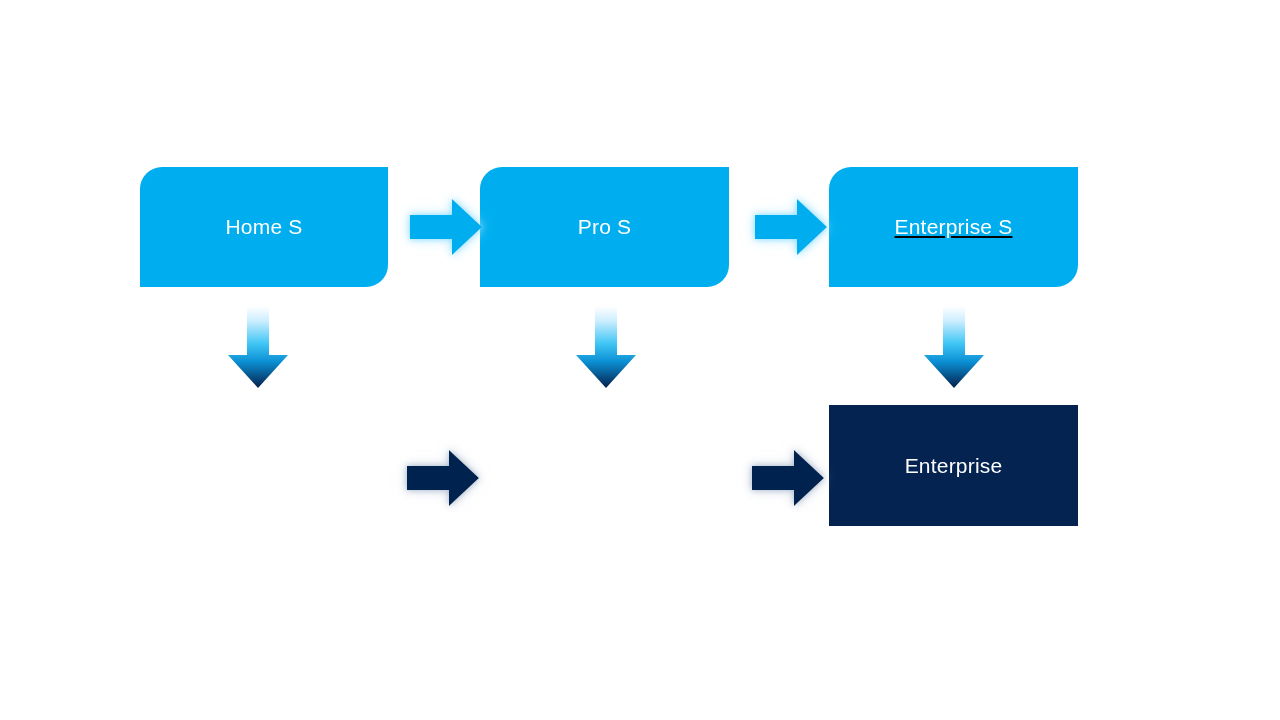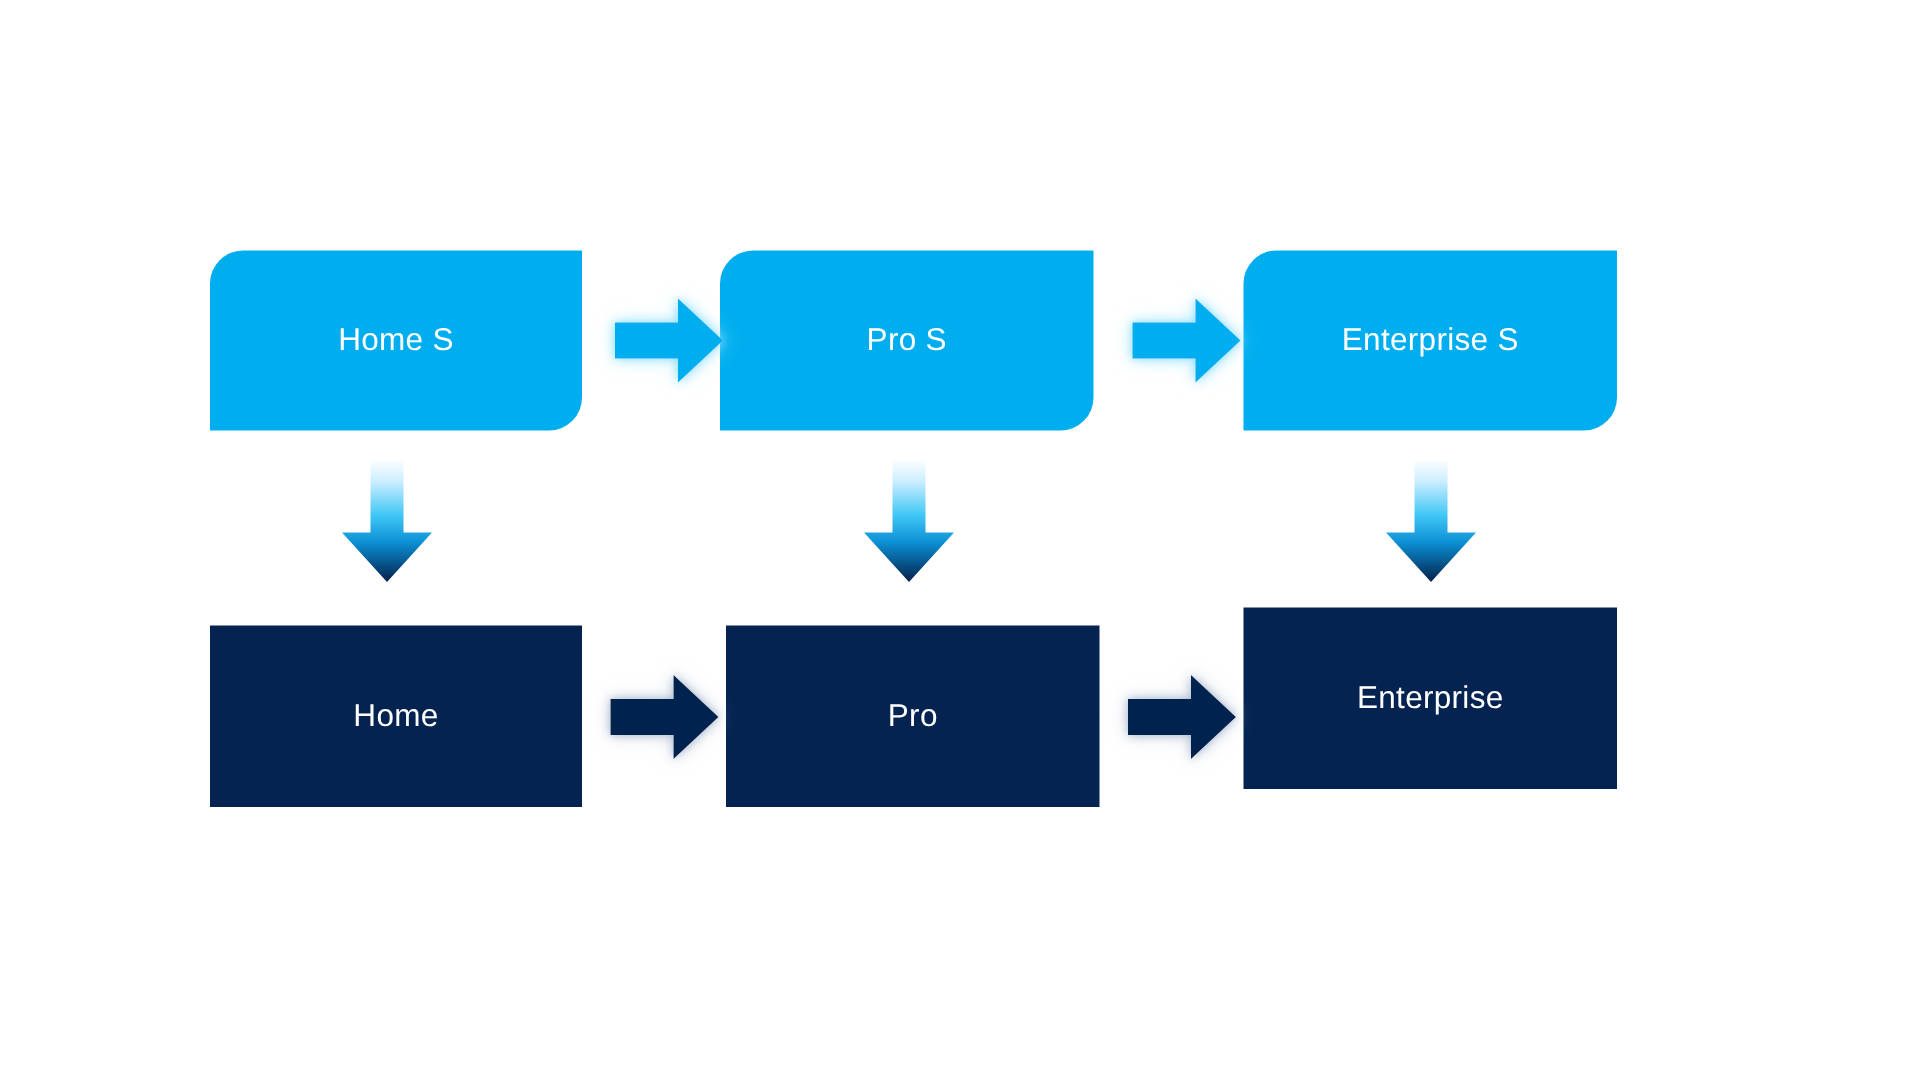--- a/index.html
+++ b/index.html
@@ -63,21 +63,21 @@
 <div id="stage">
 
   <div class="box tier-soft" style="left:140px; top:167px; width:248px; height:120px;">
     <span class="box-label">Home S</span>
   </div>
 
   <div class="box tier-soft" style="left:480px; top:167px; width:249px; height:120px;">
     <span class="box-label">Pro S</span>
   </div>
 
-  <div class="box tier-soft" style="left:829px; top:167px; width:249px; height:120px;">
+  <div class="box tier-soft" style="left:829px; top:167px; width:249px; height:120px;text-decoration:underline;">
     <span class="box-label">Enterprise S</span>
   </div>
 
   <div class="arrow" style="left:408px; top:197px; width:76px; height:60px;">
     <svg width="76" height="60" viewBox="0 0 76 60" aria-hidden="true">
       <defs>
         <filter id="glowCyanA" x="-60%" y="-60%" width="220%" height="220%">
           <feDropShadow dx="0" dy="0" stdDeviation="3.2" flood-color="#7fdcff" flood-opacity="0.95"></feDropShadow>
           <feDropShadow dx="0" dy="0" stdDeviation="6" flood-color="#aee8ff" flood-opacity="0.6"></feDropShadow>
         </filter>
@@ -136,27 +136,21 @@
           <stop offset="18%" stop-color="#cdeeff"></stop>
           <stop offset="46%" stop-color="#3fc6f5"></stop>
           <stop offset="68%" stop-color="#0b8fd4"></stop>
           <stop offset="100%" stop-color="#04204a"></stop>
         </linearGradient>
       </defs>
       <polygon points="22,1 44,1 44,50 63,50 33,83 3,50 22,50" fill="url(#vGradC)"></polygon>
     </svg>
   </div>
 
-  <div class="box tier-hard" style="left:140px; top:417px; width:248px; height:121px;">
-    <span class="box-label">Home</span>
-  </div>
 
-  <div class="box tier-hard" style="left:484px; top:417px; width:249px; height:121px;">
-    <span class="box-label">Pro</span>
-  </div>
 
   <div class="box tier-hard" style="left:829px; top:405px; width:249px; height:121px;">
     <span class="box-label">Enterprise</span>
   </div>
 
   <div class="arrow" style="left:405px; top:448px; width:76px; height:60px;">
     <svg width="76" height="60" viewBox="0 0 76 60" aria-hidden="true">
       <defs>
         <filter id="glowNavyA" x="-60%" y="-60%" width="220%" height="220%">
           <feDropShadow dx="0" dy="0" stdDeviation="3.2" flood-color="#9db0c8" flood-opacity="0.9"></feDropShadow>

